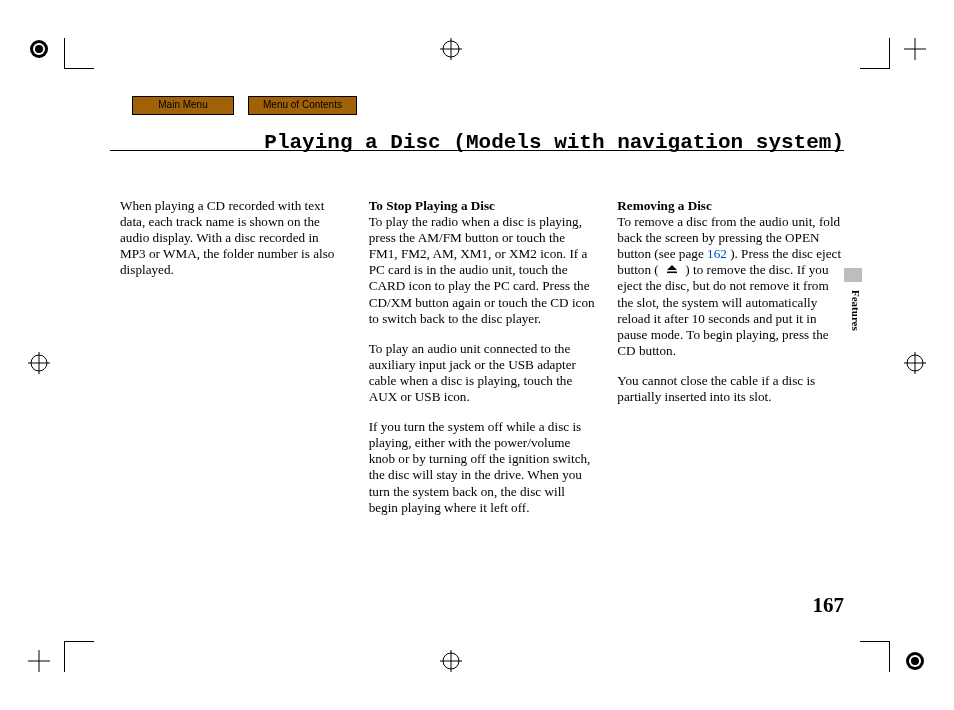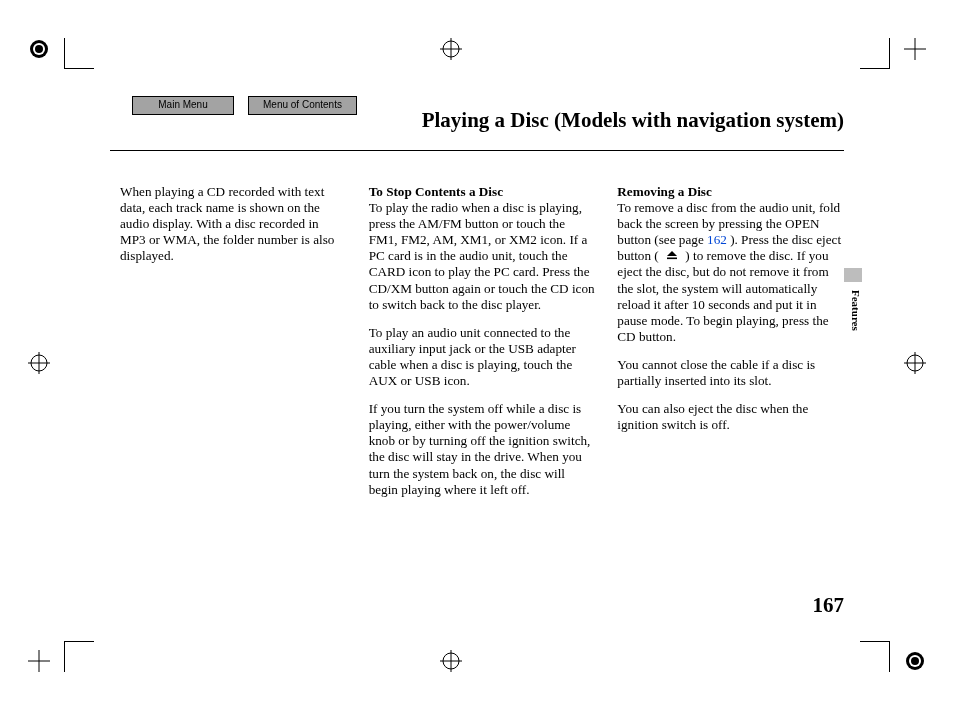--- a/index.html
+++ b/index.html
@@ -46,36 +46,36 @@
   
   .nav-buttons {
     position: absolute;
     top: 96px;
     left: 132px;
     display: flex;
     gap: 14px;
   }
   .nav-btn {
     border: 1px solid #000;
-    background: #a3a3a3;
+    background: #a16207;
     font-family: Arial, Helvetica, sans-serif;
     font-size: 10px;
     padding: 2px 14px 3px;
     min-width: 72px;
     text-align: center;
     line-height: 12px;
     cursor: pointer;
   }
 
   
   .page-title {
     position: absolute;
-    top: 108px;
-    right: 110px;
-    font-family: Liberation Serif, serif;
+    top: 131px;
+    right: 110px;
+    font-family: Liberation Mono, monospace;
     font-weight: bold;
     font-size: 21px;
   }
   .title-rule {
     position: absolute;
     top: 150px;
     left: 110px;
     right: 110px;
     height: 0;
     border-top: 1px solid #000;
@@ -86,21 +86,21 @@
     position: absolute;
     top: 184px;
     left: 120px;
     right: 110px;
     display: grid;
     grid-template-columns: 1fr 1fr 1fr;
     column-gap: 22px;
     font-size: 13.2px;
     line-height: 1.22;
   }
-  .columns p { margin: 0 0 12px; }
+  .columns p { margin: 14px 0 12px; }
   .sec-head { font-weight: bold; }
   .sec-head.ital { }
   .link-page { color: #0046d5; cursor: pointer; }
   .eject-icon { display:inline-block; vertical-align:baseline; }
 
   
   .side-tab {
     position: absolute;
     top: 268px;
     right: 92px;
@@ -214,39 +214,38 @@
 <div class="title-rule"></div>
 
 <div class="columns">
 
   <div>
     <p>When playing a CD recorded with text data, each track name is shown on the audio display. With a disc recorded in MP3 or WMA, the folder number is also displayed.</p>
   </div>
 
   <div>
     <p>
-      <span class="sec-head">To Stop Contents a Disc</span><br>
+      <span class="sec-head">To Stop Playing a Disc</span><br>
       <span>To play the radio when a disc is playing, press the AM/FM button or touch the FM1, FM2, AM, XM1, or XM2 icon. If a PC card is in the audio unit, touch the CARD icon to play the PC card. Press the CD/XM button again or touch the CD icon to switch back to the disc player.</span>
     </p>
     <p>To play an audio unit connected to the auxiliary input jack or the USB adapter cable when a disc is playing, touch the AUX or USB icon.</p>
     <p>If you turn the system off while a disc is playing, either with the power/volume knob or by turning off the ignition switch, the disc will stay in the drive. When you turn the system back on, the disc will begin playing where it left off.</p>
   </div>
 
   <div>
     <p>
       <span class="sec-head ital">Removing a Disc</span><br>
       <span>To remove a disc from the audio unit, fold back the screen by pressing the OPEN button (see page </span><span class="link-page">162</span><span> ). Press the disc eject button (</span>
       <span class="eject-icon"><svg width="20" height="10">
             <polygon points="10,1 15,6 5,6" fill="#000"></polygon>
             <rect x="5" y="7.5" width="10" height="1.6" fill="#000"></rect>
           </svg></span>
       <span>) to remove the disc. If you eject the disc, but do not remove it from the slot, the system will automatically reload it after 10 seconds and put it in pause mode. To begin playing, press the CD button.</span>
     </p>
     <p>You cannot close the cable if a disc is partially inserted into its slot.</p>
-    <p>You can also eject the disc when the ignition switch is off.</p>
   </div>
 
 </div>
 
 <div class="side-tab"></div>
 <div class="side-label">Features</div>
 
 <div class="page-num">167</div>
 
 </body></html>

